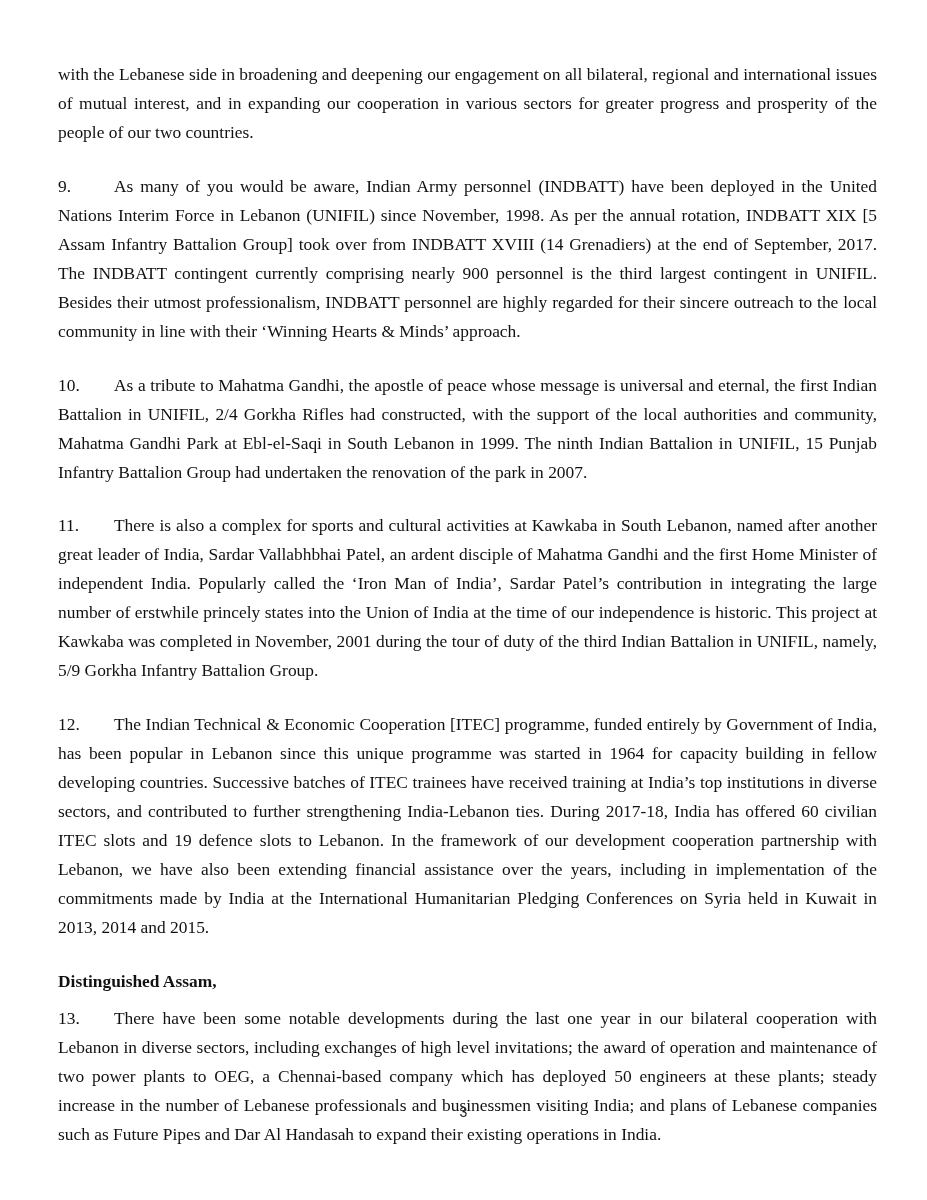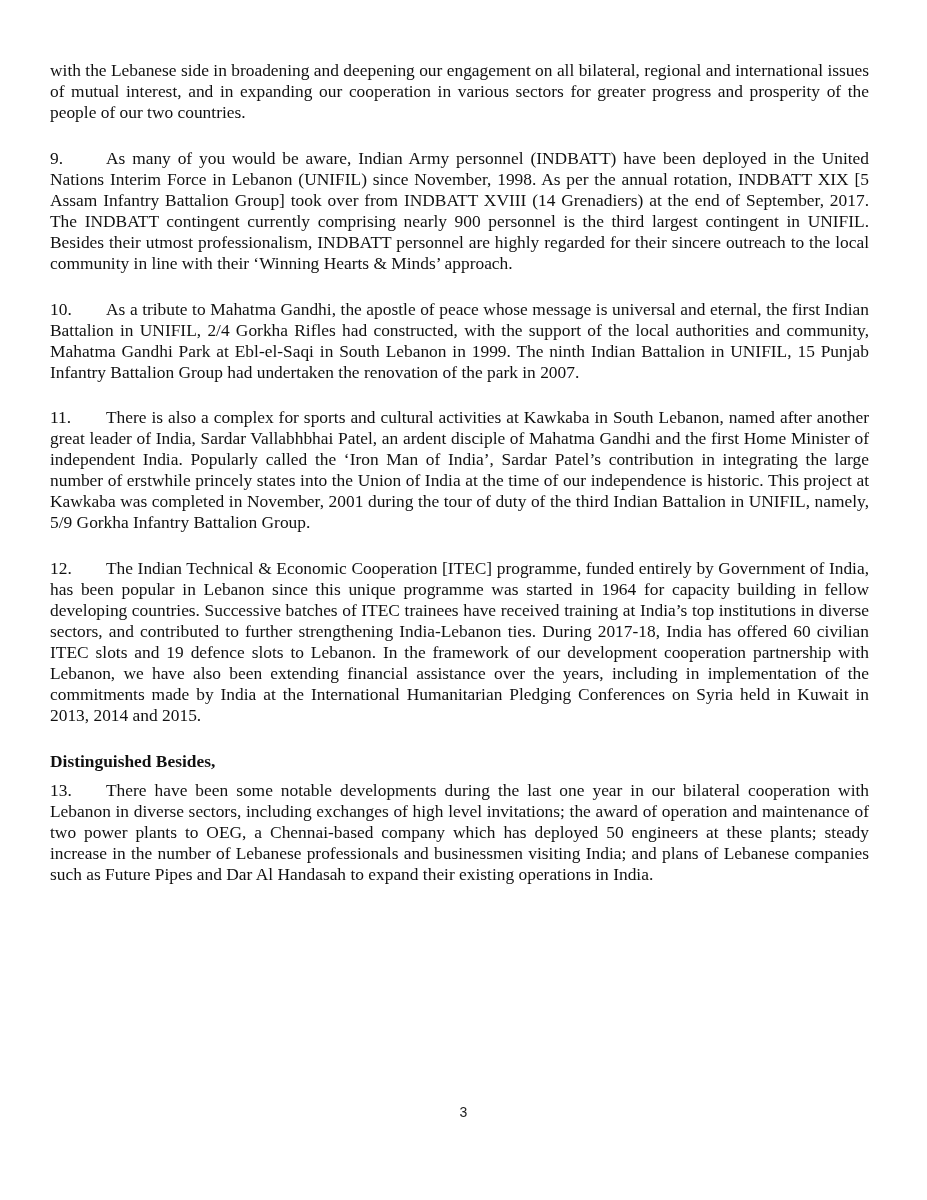--- a/index.html
+++ b/index.html
@@ -9,26 +9,26 @@
     }
     body {
       width: 927px;
       height: 1200px;
       position: relative;
       overflow: hidden;
       color: #111111;
     }
     .page {
       position: absolute;
-      left: 50px;
+      left: 58px;
       top: 60px;
       width: 819px;
       font-family: "Liberation Serif", serif;
       font-size: 17.4px;
-      line-height: 21px;
+      line-height: 29px;
     }
     .para {
       margin: 0 0 24.8px 0;
       text-align: justify;
       text-align-last: left;
     }
     .para .num {
       display: inline-block;
       width: 56px;
     }
@@ -67,20 +67,20 @@
   </p>
 
   <p class="para">
     <span class="num">11.</span><span>There is also a complex for sports and cultural activities at Kawkaba in South Lebanon, named after another great leader of India, Sardar Vallabhbhai Patel, an ardent disciple of Mahatma Gandhi and the first Home Minister of independent India. Popularly called the ‘Iron Man of India’, Sardar Patel’s contribution in integrating the large number of erstwhile princely states into the Union of India at the time of our independence is historic. This project at Kawkaba was completed in November, 2001 during the tour of duty of the third Indian Battalion in UNIFIL, namely, 5/9 Gorkha Infantry Battalion Group.</span>
   </p>
 
   <p class="para">
     <span class="num">12.</span><span>The Indian Technical &amp; Economic Cooperation [ITEC] programme, funded entirely by Government of India, has been popular in Lebanon since this unique programme was started in 1964 for capacity building in fellow developing countries. Successive batches of ITEC trainees have received training at India’s top institutions in diverse sectors, and contributed to further strengthening India-Lebanon ties. During 2017-18, India has offered 60 civilian ITEC slots and 19 defence slots to Lebanon. In the framework of our development cooperation partnership with Lebanon, we have also been extending financial assistance over the years, including in implementation of the commitments made by India at the International Humanitarian Pledging Conferences on Syria held in Kuwait in 2013, 2014 and 2015.</span>
   </p>
 
-  <p class="heading">Distinguished Besides,</p>
+  <p class="heading">Distinguished Assam,</p>
 
   <p class="para after-heading">
     <span class="num">13.</span><span>There have been some notable developments during the last one year in our bilateral cooperation with Lebanon in diverse sectors, including exchanges of high level invitations; the award of operation and maintenance of two power plants to OEG, a Chennai-based company which has deployed 50 engineers at these plants; steady increase in the number of Lebanese professionals and businessmen visiting India; and plans of Lebanese companies such as Future Pipes and Dar Al Handasah to expand their existing operations in India.</span>
   </p>
 </div>
 
 <div class="page-number">3</div>
 
 </body></html>

